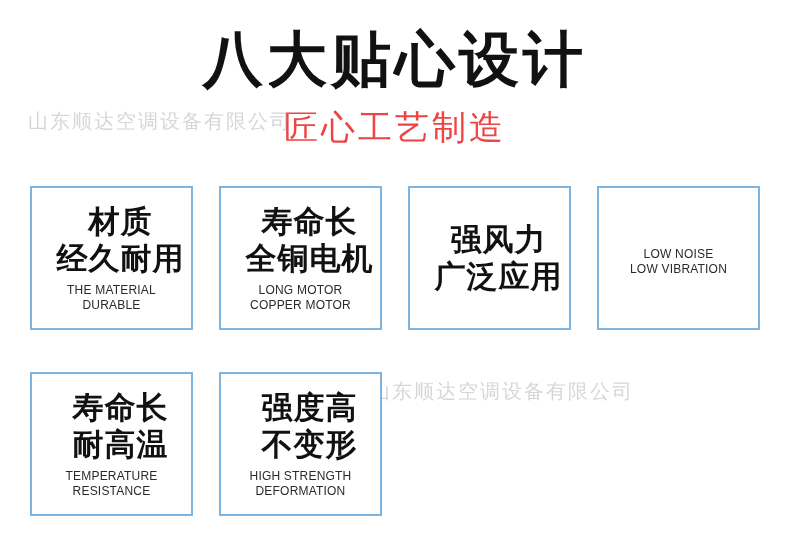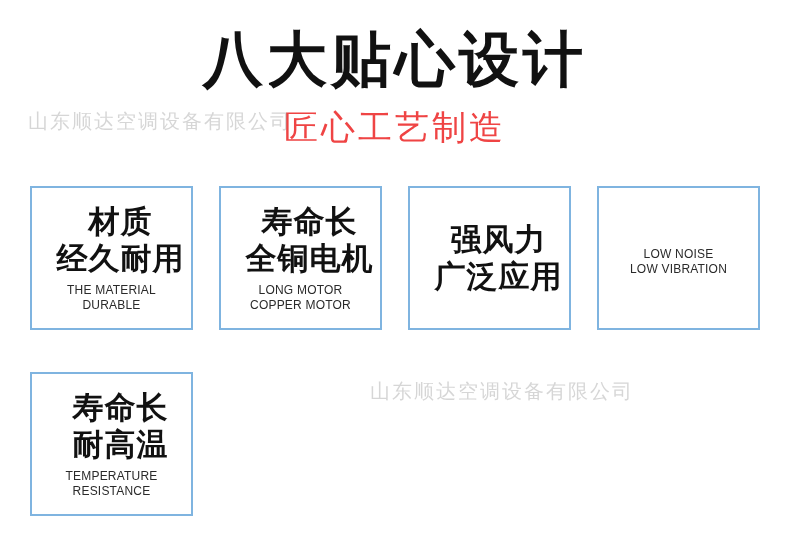--- a/index.html
+++ b/index.html
@@ -141,15 +141,21 @@
 
     <div class="card">
       <div class="cn">寿命长
 耐高温</div>
       <div class="en">TEMPERATURE
 RESISTANCE</div>
     </div>
 
 
 
+    <div class="card">
+      <div class="cn">强度高
+不变形</div>
+      <div class="en">HIGH STRENGTH
+DEFORMATION</div>
+    </div>
 
   </div>
 </div>
 
 </body></html>

